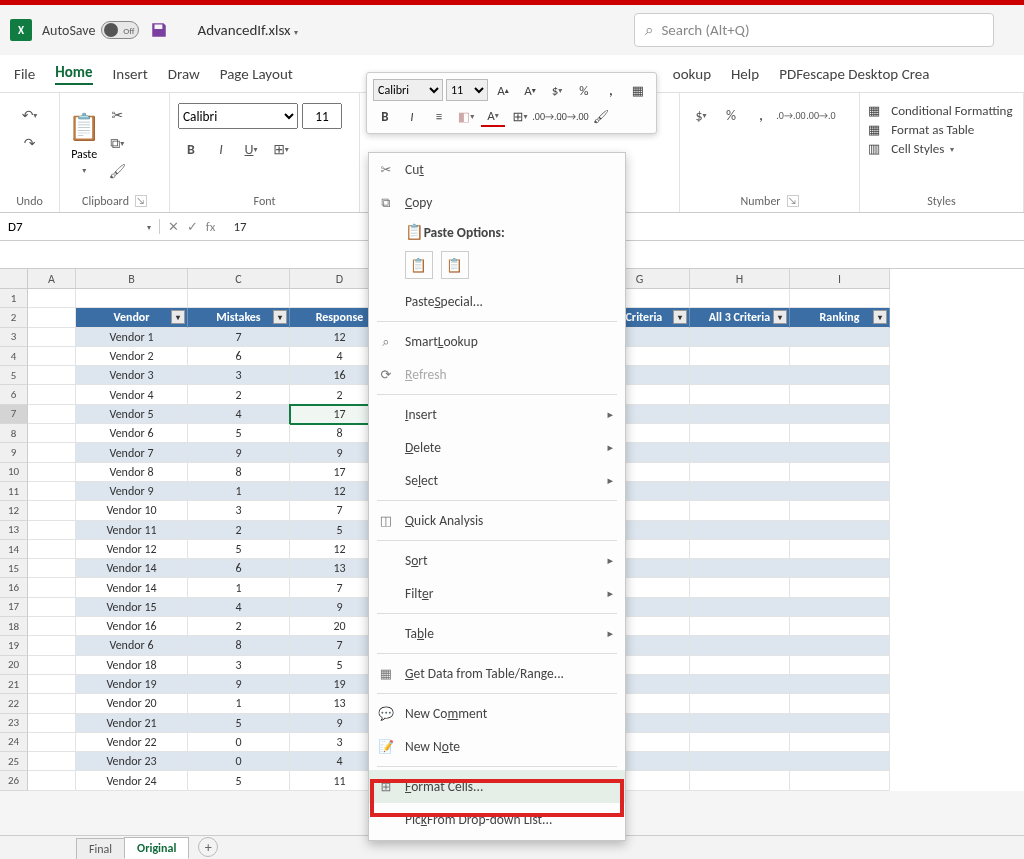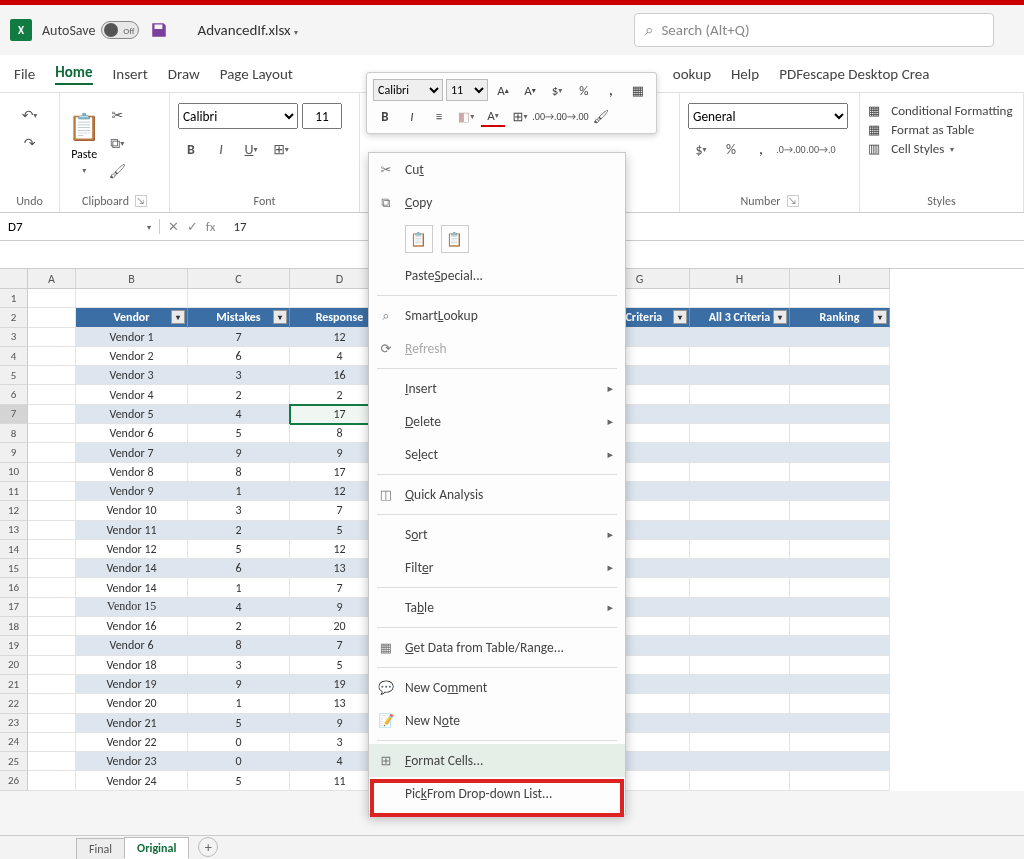--- a/index.html
+++ b/index.html
@@ -201,21 +201,20 @@
     </div>
     <div class="group-label">
         <span>Font</span>
       </div>
   </div>
 
   <div class="group" style="width:320px"></div>
 
   <div class="group" style="width:180px">
     <div class="vstack" style="padding-top:6px;gap:8px">
-      <select style="width:160px;height:26px"><option>General</option></select>
       <div class="hstack">
         <div class="rb-btn">$<span class="chev">▾</span></div>
         <div class="rb-btn">%</div>
         <div class="rb-btn">
             <b>,</b>
           </div>
         <div class="rb-btn" style="font-size:10px">.0→.00</div>
         <div class="rb-btn" style="font-size:10px">.00→.0</div>
       </div>
     </div>
@@ -466,21 +465,21 @@
           <div class="cell" style="width: 102px;">1</div>
           <div class="cell" style="width: 100px;">7</div>
           <div class="cell" style="width: 100px;"></div>
           <div class="cell" style="width: 100px;"></div>
           <div class="cell" style="width: 100px;"></div>
           <div class="cell" style="width: 100px;"></div>
           <div class="cell" style="width: 100px;"></div>
         </div>
         <div class="gridrow">
           <div class="cell" style="width: 48px;"></div>
-          <div class="cell alt" style="width: 112px; font-family: Liberation Serif, serif;">Vendor 15</div>
+          <div class="cell alt" style="width: 112px;">Vendor 15</div>
           <div class="cell alt" style="width: 102px;">4</div>
           <div class="cell alt" style="width: 100px;">9</div>
           <div class="cell alt" style="width: 100px;"></div>
           <div class="cell alt" style="width: 100px;"></div>
           <div class="cell alt" style="width: 100px;"></div>
           <div class="cell alt" style="width: 100px;"></div>
           <div class="cell alt" style="width: 100px;"></div>
         </div>
         <div class="gridrow">
           <div class="cell" style="width: 48px;"></div>
@@ -587,20 +586,21 @@
 
 <div class="sheet-tabs" id="sheet-tabs">
 <div class="sheet-tab">Final</div>
     <div class="sheet-tab active">Original</div>
     <div class="add-sheet">+</div>
   </div>
 
 <div class="ctx">
   <div class="item"><span class="icon">✂</span>Cu<u class="ak">t</u></div>
   <div class="item"><span class="icon">⧉</span><u class="ak">C</u>opy</div>
+  <div class="section-label"><span class="icon" style="font-size:15px">📋</span><span>Paste Options:</span></div>
   <div class="paste-opts">
     <div class="po">📋</div>
     <div class="po">📋</div>
   </div>
   <div class="item">Paste <u class="ak">S</u>pecial...</div>
   <div class="sep"></div>
   <div class="item"><span class="icon">⌕</span>Smart <u class="ak">L</u>ookup</div>
   <div class="item disabled"><span class="icon">⟳</span><u class="ak">R</u>efresh</div>
   <div class="sep"></div>
   <div class="item"><u class="ak">I</u>nsert<span class="arrow">▸</span></div>

